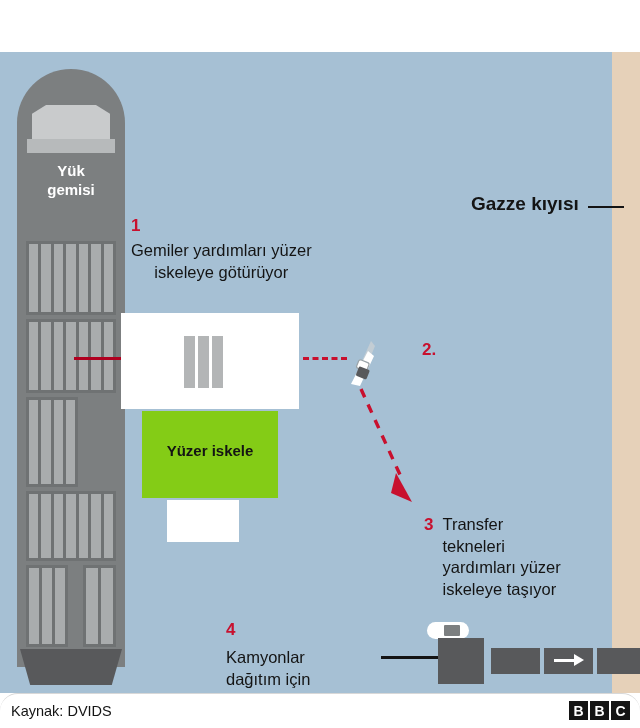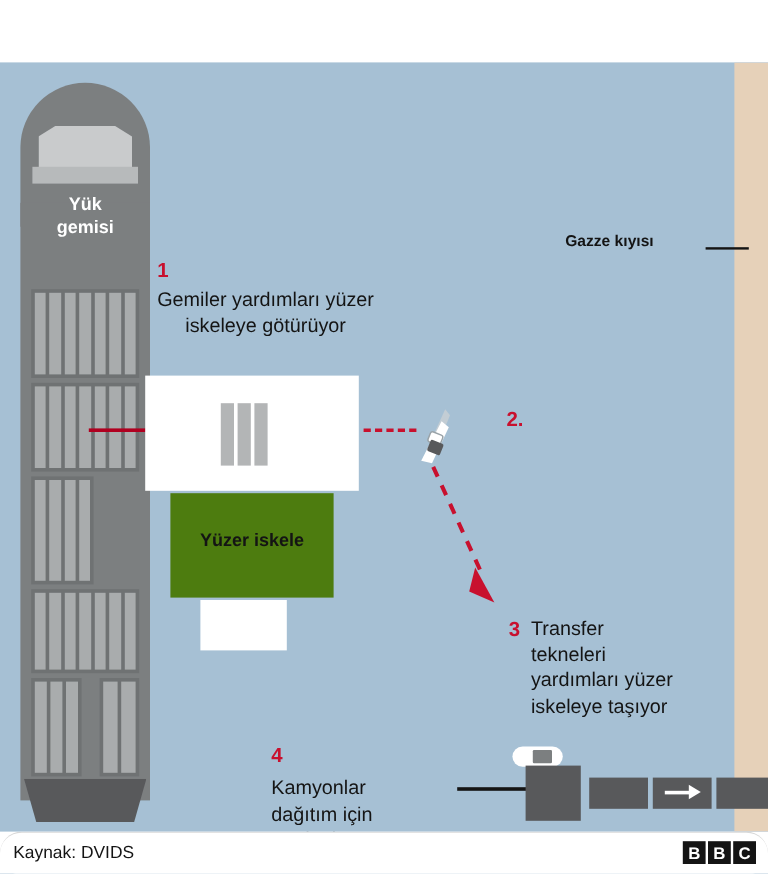--- a/index.html
+++ b/index.html
@@ -86,21 +86,21 @@
     position:absolute;left:121px;top:261px;width:178px;height:96px;
     background:#ffffff;
   }
   .pier-bars{
     position:absolute;left:63px;top:23px;width:39px;height:52px;
     display:flex;gap:3px;
   }
   .pier-bars > i{flex:1 1 auto;background:#b3b5b6;display:block;}
   .pier-mid{
     position:absolute;left:142px;top:359px;width:136px;height:87px;
-    background:#4d7c0f;
+    background:#84cc16;
   }
   .pier-mid-label{
     position:absolute;left:0;top:31px;width:136px;text-align:center;
     font-size:15px;font-weight:600;color:#141414;
   }
   .pier-bot{
     position:absolute;left:167px;top:448px;width:72px;height:42px;
     background:#ffffff;
   }
 
@@ -109,21 +109,21 @@
 
   
   .dash-h{
     position:absolute;left:303px;top:305px;width:44px;height:0;
     border-top:3px dashed #c8102e;
   }
 
   
   .coast-label{
     position:absolute;left:471px;top:141px;
-    font-size:13px;font-weight:700;color:#141414;white-space:nowrap;
+    font-size:19px;font-weight:700;color:#141414;white-space:nowrap;
   }
   .coast-line{
     position:absolute;left:588px;top:154px;width:36px;height:2px;
     background:#141414;
   }
 
   
   .step{position:absolute;}
   .step-num{
     color:#c8102e;font-size:17px;font-weight:700;line-height:20px;

